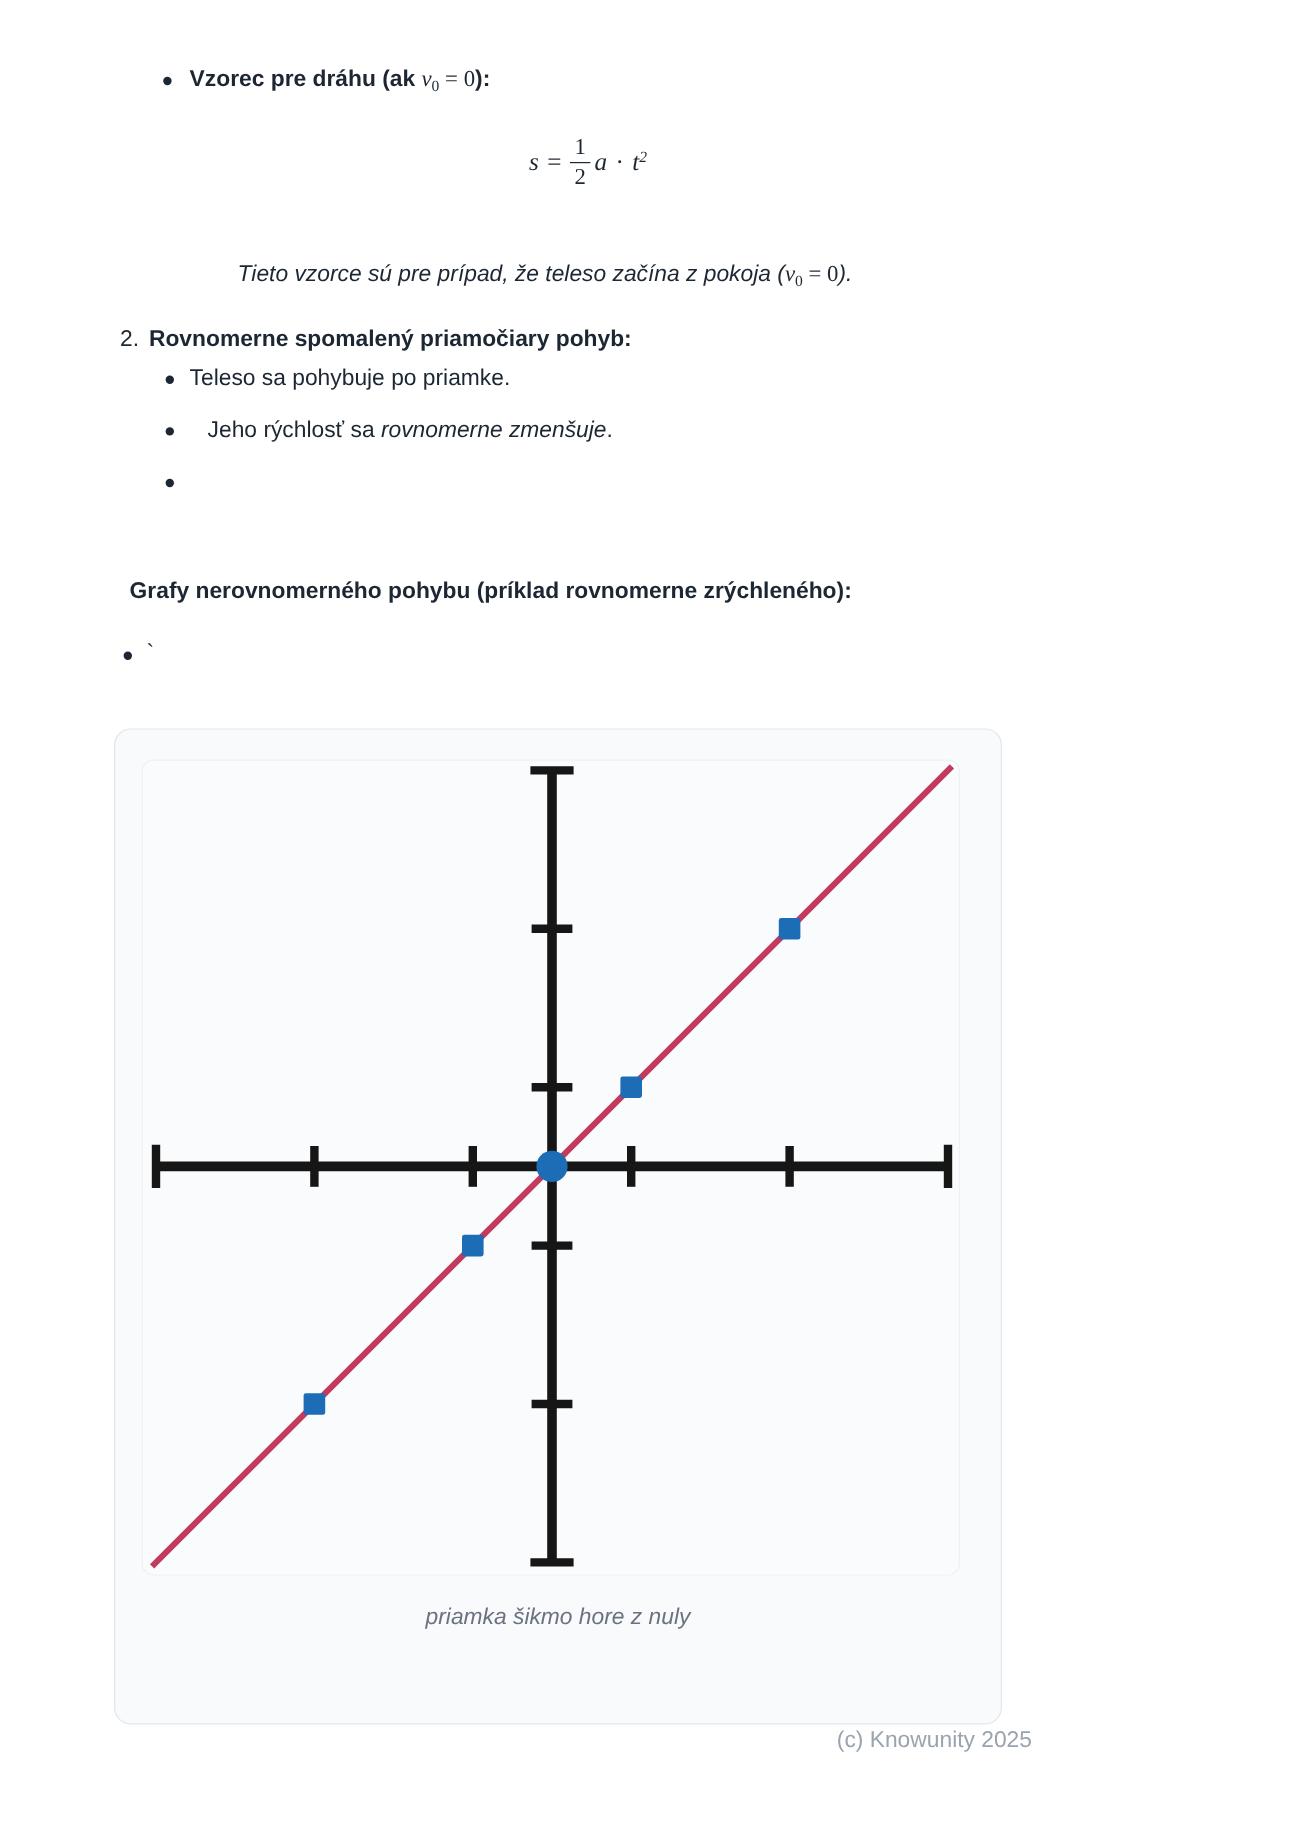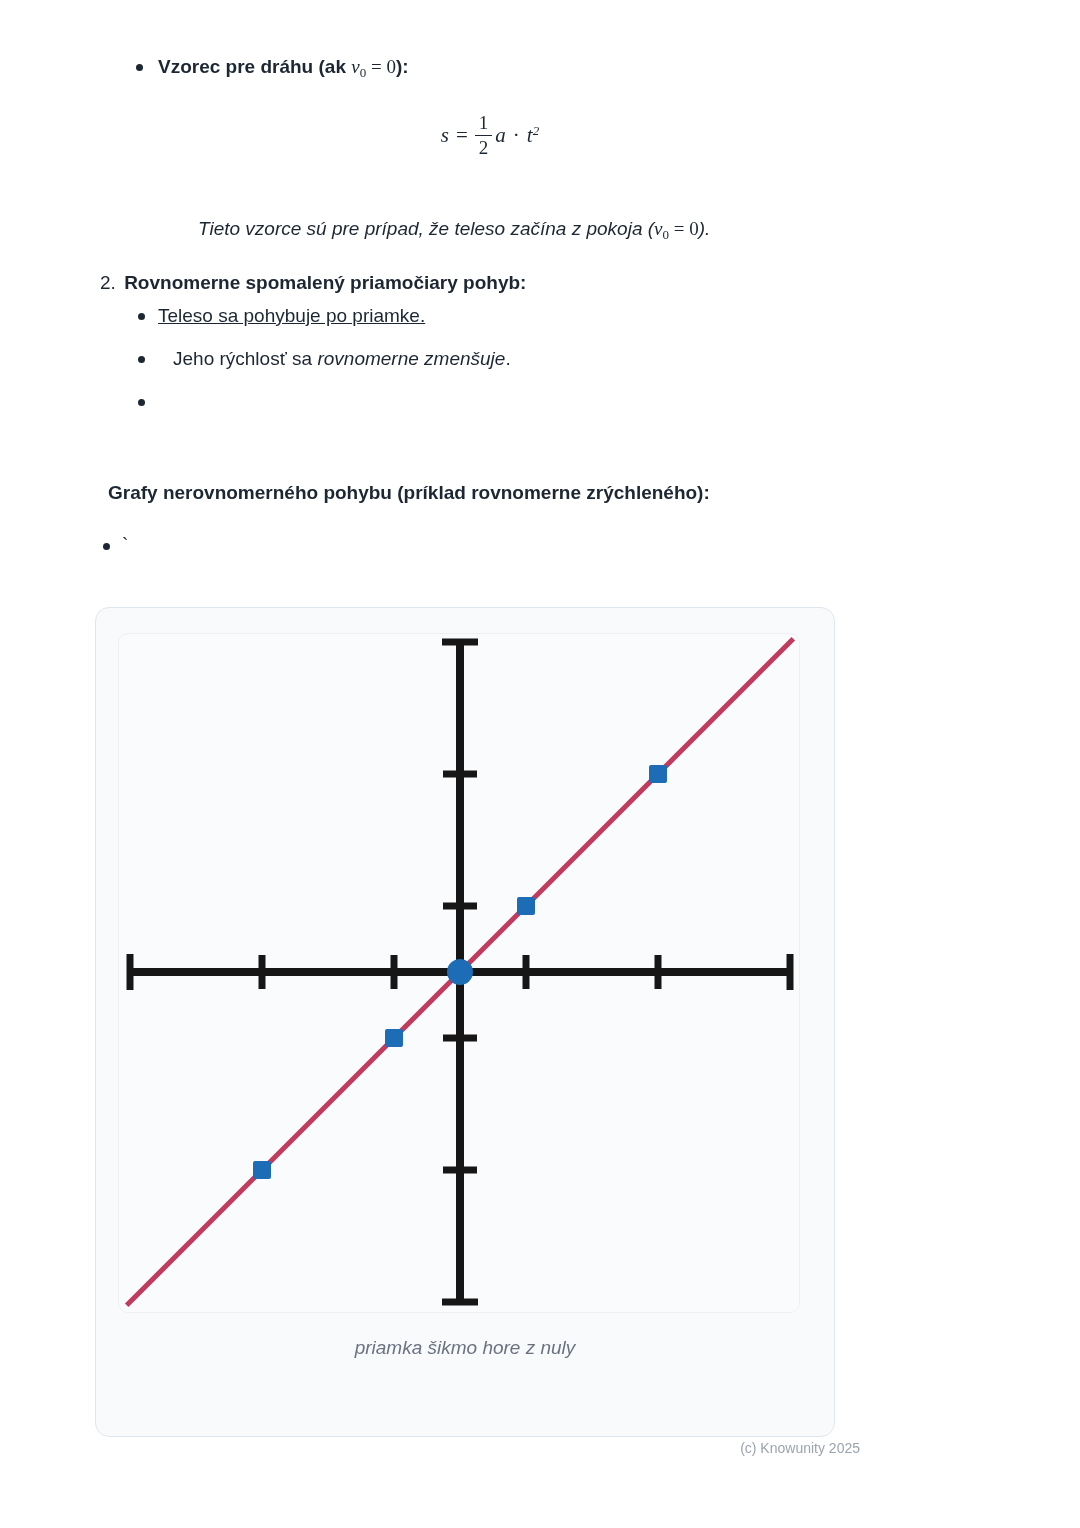--- a/index.html
+++ b/index.html
@@ -82,21 +82,21 @@
     left: 0; top: 722px; width: 100%;
     text-align: center;
     font-style: italic;
     font-size: 19px;
     line-height: 35px;
     color: var(--text-gray, #6b7280);
   }
 
   .footer {
     right: 68px; top: 1440px;
-    font-size: 14px;
+    font-size: 19px;
     color: var(--footer-gray, #9aa4af);
     z-index: 3;
   }
 
   .scrollbar {
     left: 977px; top: 47px;
     width: 55px; height: 1430px;
     background: var(--bar-bg, #e5effa);
     border-left: 4px solid var(--bar-edge, #a9c6e6);
     z-index: 1;
@@ -131,21 +131,21 @@
   <div class="abs t italic" style="left:170px; top:216px;margin-left:28px;">
     <span>Tieto vzorce sú pre prípad, že teleso začína z pokoja (</span><span class="serif-i">v</span><sub class="v0 serif" style="font-style:normal;">0</sub><span class="serif" style="font-style:normal;"> = 0</span><span>).</span>
   </div>
 
   <div class="abs t" style="left:100px; top:270px;">
     <span>2.</span>
     <span class="bold" style="margin-left:3px;">Rovnomerne spomalený priamočiary pohyb:</span>
   </div>
 
   <span class="dot" style="left:138px; top:313px;"></span>
-  <div class="abs t" style="left:158px; top:303px;text-decoration:underline;">Teleso sa pohybuje po priamke.</div>
+  <div class="abs t" style="left:158px; top:303px;">Teleso sa pohybuje po priamke.</div>
 
   <span class="dot" style="left:138px; top:356px;"></span>
   <div class="abs t" style="left:158px; top:346px;margin-left:15px;">
     <span>Jeho rýchlosť sa </span><span class="italic">rovnomerne zmenšuje</span><span>.</span>
   </div>
 
   <span class="dot" style="left:138px; top:399px;"></span>
 
   <div class="abs t bold" style="left:108px; top:480px;">Grafy nerovnomerného pohybu (príklad rovnomerne zrýchleného):</div>
 

